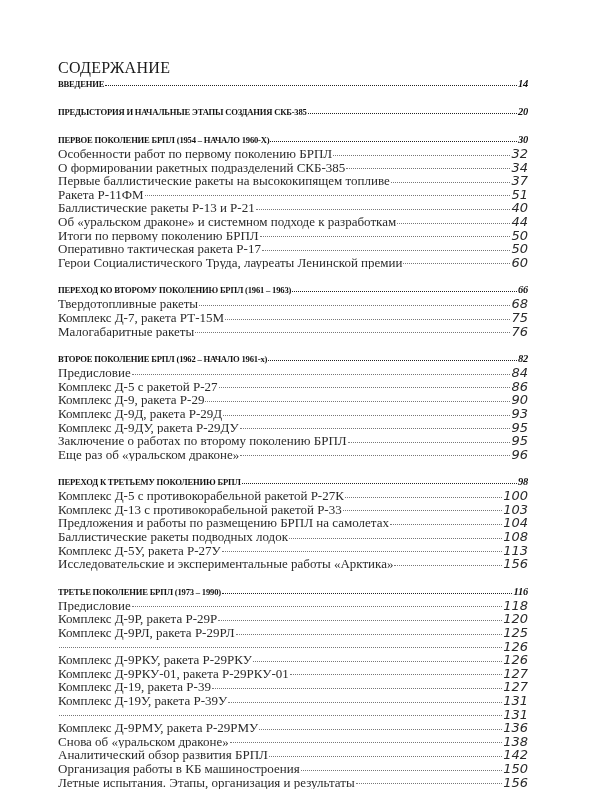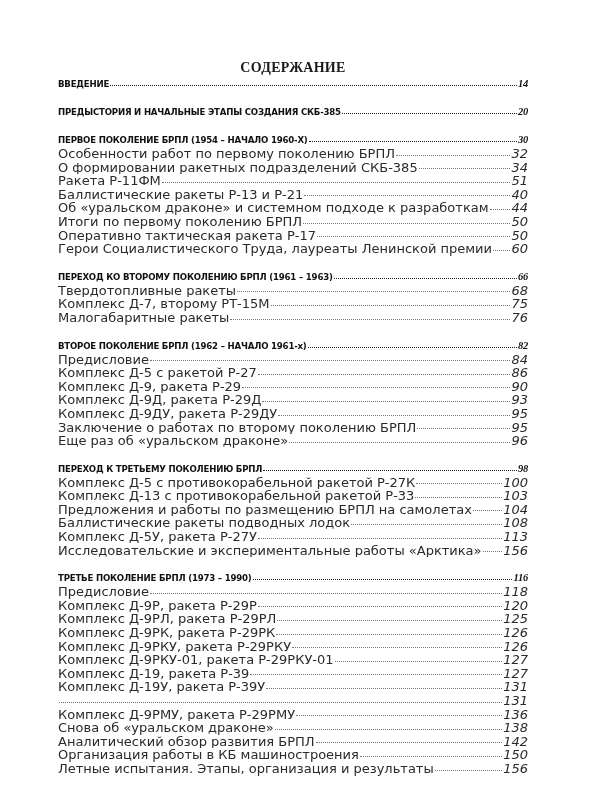--- a/index.html
+++ b/index.html
@@ -1,28 +1,28 @@
 <!DOCTYPE html>
 <html><head>
   <meta charset="utf-8">
   <style>
     html, body { margin: 0; padding: 0; background: #ffffff; }
     body { width: 613px; height: 800px; overflow: hidden; position: relative; color: #1a1a1a; }
     .page { position: absolute; left: 58px; top: 60px; width: 470px; }
     .title {
-      text-align: center; font-family: "Liberation Serif", serif; font-weight: bold;
-      font-size: 14px; letter-spacing: 0.3px; margin: 0 0 1px 0; line-height: 16px;
+      font-family: "Liberation Serif", serif; font-weight: normal;
+      font-size: 16px; letter-spacing: 0.3px; margin: 0 0 1px 0; line-height: 16px;
     }
     .section { margin-bottom: 14px; }
     .row {
       display: flex; align-items: baseline; height: 13.6px; line-height: 13.6px;
       font-family: "DejaVu Sans", sans-serif; font-size: 13px; color: #2a2a2a;
       white-space: nowrap; overflow: hidden;
     }
-    .row .label { flex: 0 0 auto; }
+    .row .label { flex: 0 0 auto; font-family: Liberation Serif, serif; }
     .row .leader {
       flex: 1 1 auto; overflow: hidden; margin: 0 1px; position: relative; top: -2px;
       border-bottom: 1px dotted #777; height: 1px; align-self: flex-end; margin-bottom: 3px;
     }
     .row .num { flex: 0 0 auto; font-family: "DejaVu Sans", sans-serif; font-weight: normal; font-style: italic; }
     .row.head {
       font-family: "DejaVu Sans", sans-serif; font-weight: bold; font-size: 8.6px;
       color: #111; letter-spacing: -0.2px; height: 14px; line-height: 14px;
     }
     .row.head .leader { border-bottom: 1.5px dotted #222; }
@@ -58,20 +58,25 @@
           <span class="label">Особенности работ по первому поколению БРПЛ</span>
           <span class="leader"></span>
           <span class="num">32</span>
         </div>
         <div class="row">
           <span class="label">О формировании ракетных подразделений СКБ-385</span>
           <span class="leader"></span>
           <span class="num">34</span>
         </div>
         <div class="row">
+          <span class="label">Первые баллистические ракеты на высококипящем топливе</span>
+          <span class="leader"></span>
+          <span class="num">37</span>
+        </div>
+        <div class="row">
           <span class="label">Ракета Р-11ФМ</span>
           <span class="leader"></span>
           <span class="num">51</span>
         </div>
         <div class="row">
           <span class="label">Баллистические ракеты Р-13 и Р-21</span>
           <span class="leader"></span>
           <span class="num">40</span>
         </div>
         <div class="row">
@@ -100,21 +105,21 @@
           <span class="label">ПЕРЕХОД КО ВТОРОМУ ПОКОЛЕНИЮ БРПЛ (1961 – 1963)</span>
           <span class="leader"></span>
           <span class="num">66</span>
         </div>
         <div class="row">
           <span class="label">Твердотопливные ракеты</span>
           <span class="leader"></span>
           <span class="num">68</span>
         </div>
         <div class="row">
-          <span class="label">Комплекс Д-7, второму РТ-15М</span>
+          <span class="label">Комплекс Д-7, ракета РТ-15М</span>
           <span class="leader"></span>
           <span class="num">75</span>
         </div>
         <div class="row">
           <span class="label">Малогабаритные ракеты</span>
           <span class="leader"></span>
           <span class="num">76</span>
         </div>
       </div>
       <div class="section">
@@ -211,21 +216,20 @@
           <span class="label">Комплекс Д-9Р, ракета Р-29Р</span>
           <span class="leader"></span>
           <span class="num">120</span>
         </div>
         <div class="row">
           <span class="label">Комплекс Д-9РЛ, ракета Р-29РЛ</span>
           <span class="leader"></span>
           <span class="num">125</span>
         </div>
         <div class="row">
-          <span class="label">Комплекс Д-9РК, ракета Р-29РК</span>
           <span class="leader"></span>
           <span class="num">126</span>
         </div>
         <div class="row">
           <span class="label">Комплекс Д-9РКУ, ракета Р-29РКУ</span>
           <span class="leader"></span>
           <span class="num">126</span>
         </div>
         <div class="row">
           <span class="label">Комплекс Д-9РКУ-01, ракета Р-29РКУ-01</span>

